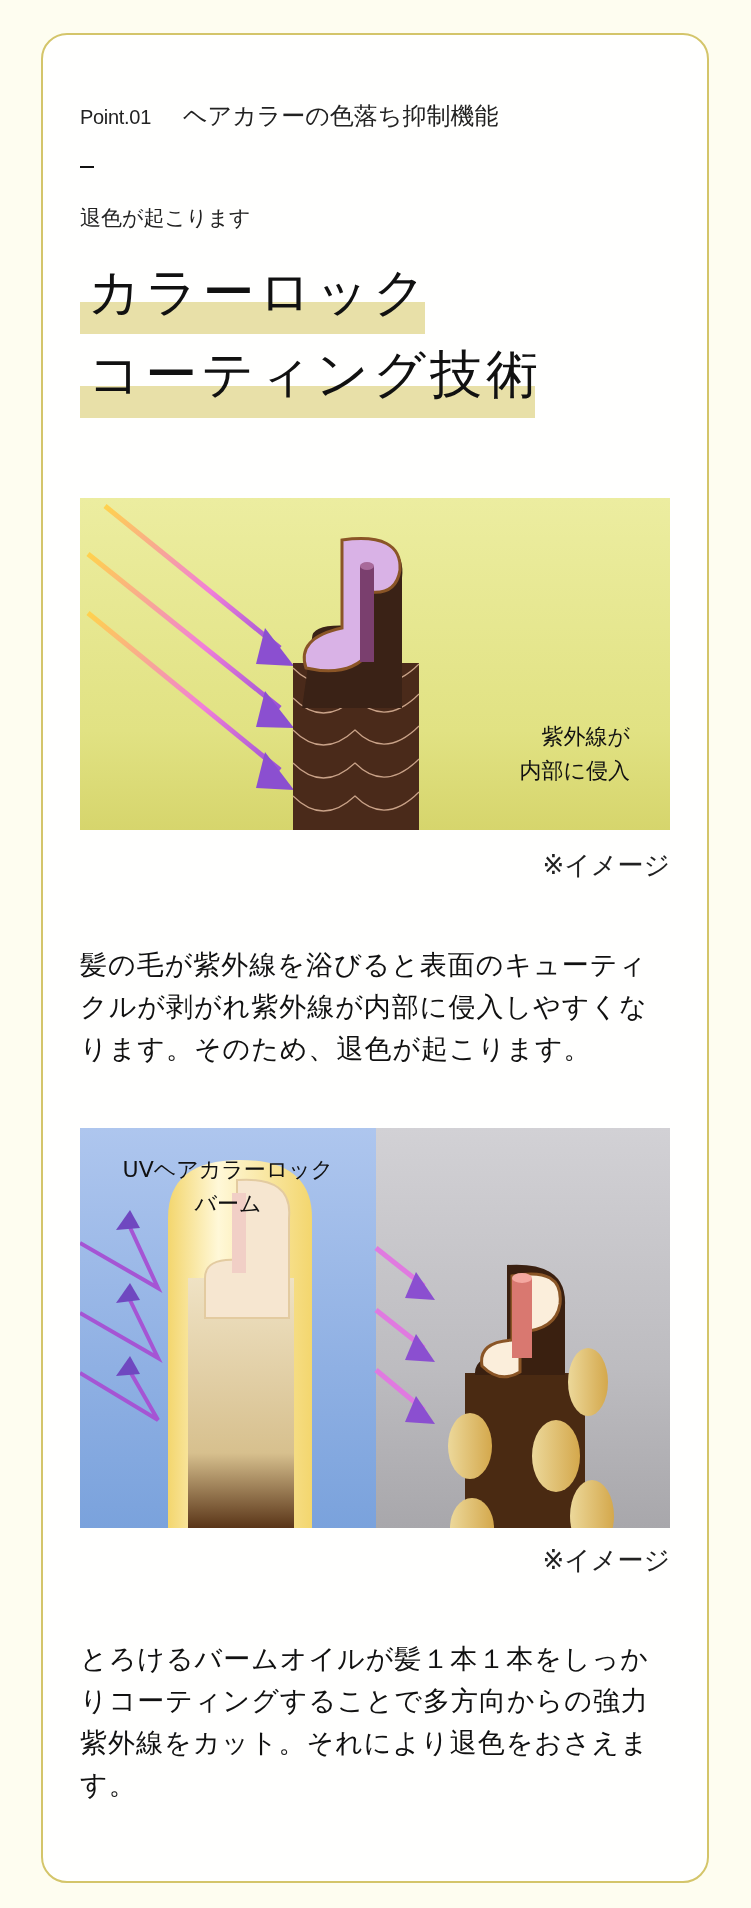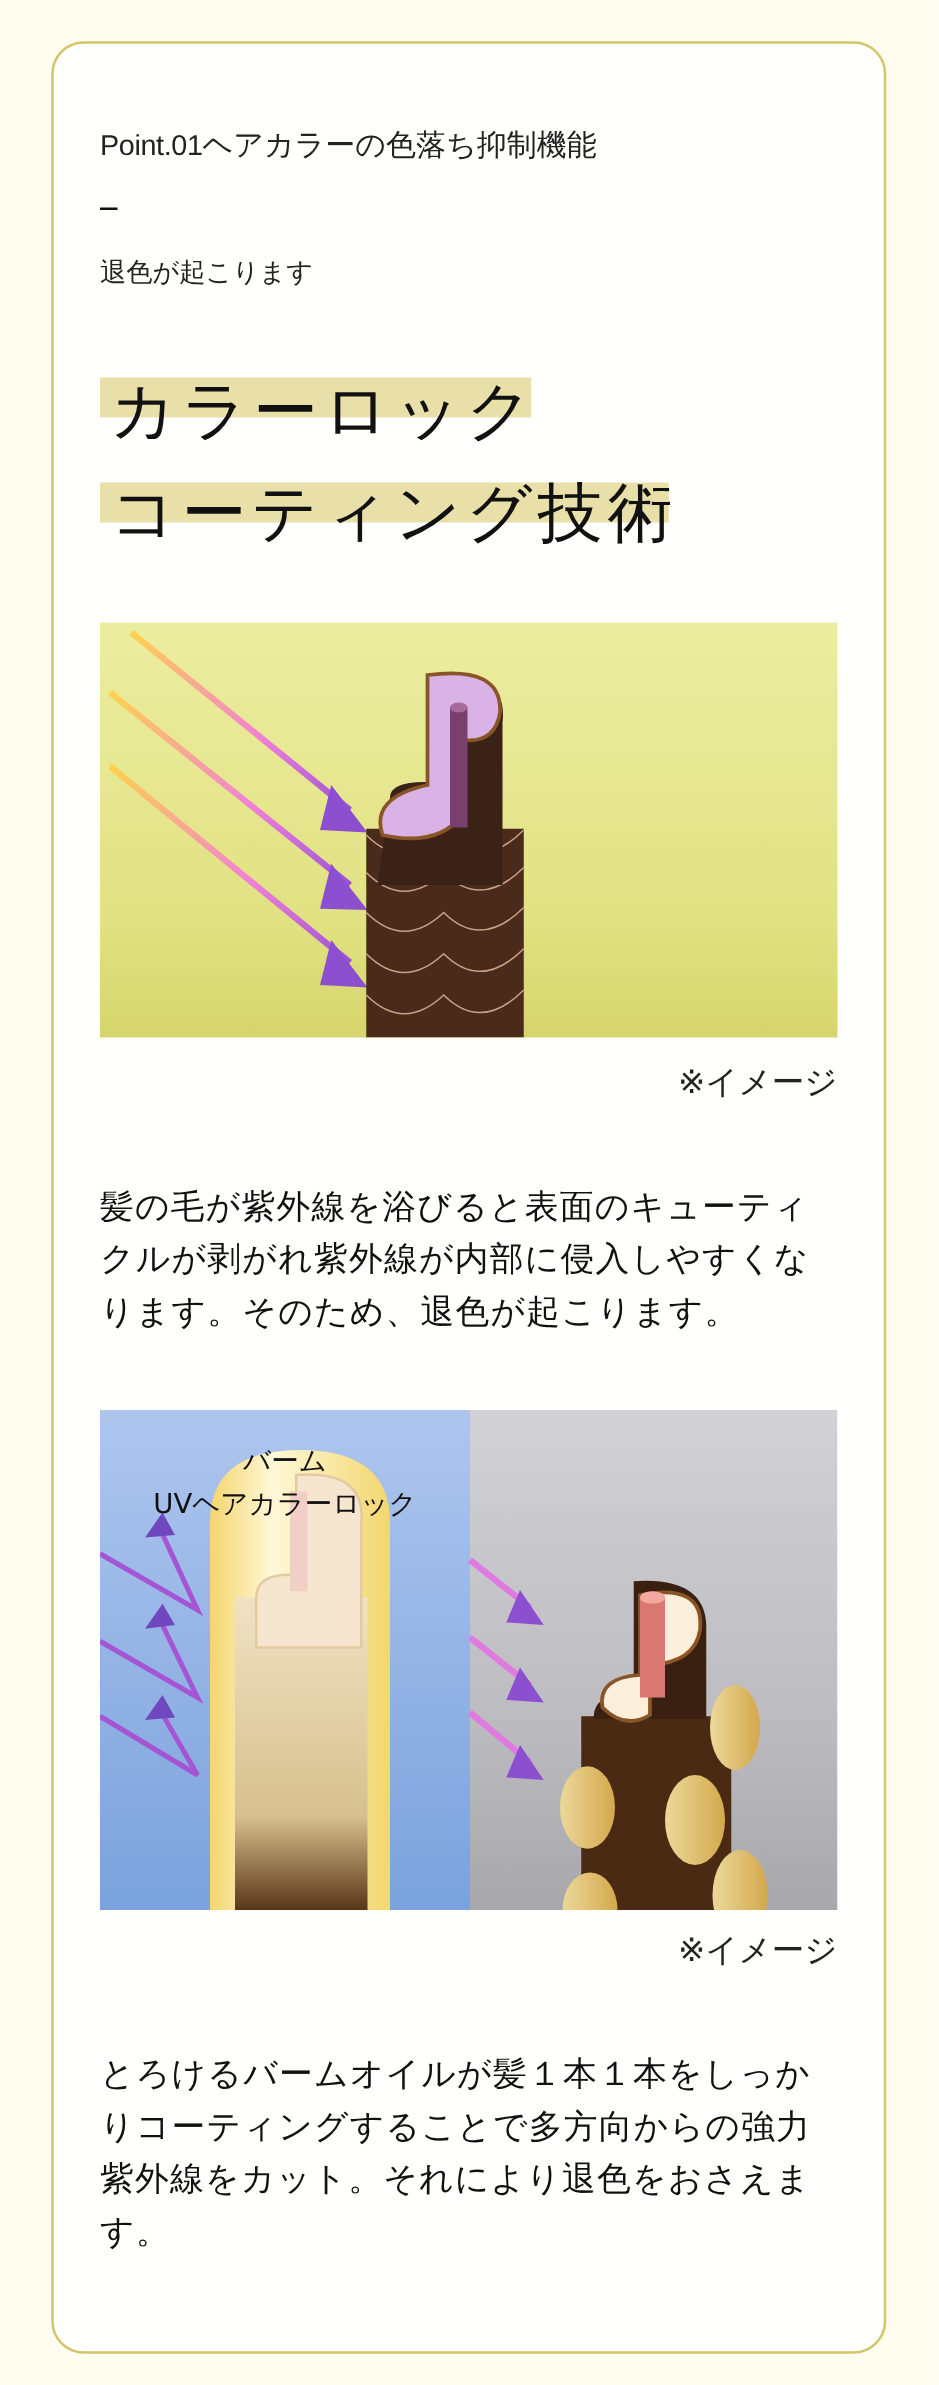--- a/index.html
+++ b/index.html
@@ -1,27 +1,27 @@
 <!DOCTYPE html>
 <html><head>
 <meta charset="utf-8">
 <style>
   html, body { margin:0; padding:0; }
   body { width:751px; height:1908px; background:#fefdf0; position:relative; overflow:hidden;
          font-family:"DejaVu Sans","Liberation Sans",sans-serif; color:#111; }
   .card { position:absolute; left:41px; top:33px; width:668px; height:1850px;
           box-sizing:border-box; border:2px solid #d4c56a; border-radius:26px; background:#fffffe; }
   .pt { position:absolute; left:80px; top:100px; font-size:25px; white-space:nowrap; color:#222; }
-  .pt .num { font-family:"Liberation Sans",sans-serif; font-size:23px; margin-right:0; letter-spacing:-0.3px; }
+  .pt .num { font-family:"Liberation Sans",sans-serif; font-size:20px; margin-right:32px; letter-spacing:-0.3px; }
   .pt .ttl { font-family:Liberation Sans, sans-serif; font-size:24px; }
   .dash { position:absolute; left:80px; top:166px; width:14px; height:2px; background:#111; }
   .sub { position:absolute; left:80px; top:204px; font-family:"DejaVu Serif",serif; font-size:21px; color:#222; }
   .hl { position:absolute; background:#e8e0a8; }
   .big { position:absolute; left:88px; font-family:"DejaVu Serif","Liberation Serif",serif;
-         font-size:52px; color:#111; white-space:nowrap; letter-spacing:4px;margin-top:36px; }
+         font-size:52px; color:#111; white-space:nowrap; letter-spacing:4px; }
   .img1 { position:absolute; left:80px; top:498px; width:590px; height:332px;
           background:linear-gradient(180deg,#eceda0 0%,#e1e283 70%,#d6d56c 100%); overflow:hidden; }
   .img2 { position:absolute; left:80px; top:1128px; width:590px; height:400px; overflow:hidden; }
   .img2 .l { position:absolute; left:0; top:0; width:296px; height:400px;
              background:linear-gradient(180deg,#aec6ee 0%,#8fb0e3 60%,#7aa2dc 100%); }
   .img2 .r { position:absolute; left:296px; top:0; width:294px; height:400px;
              background:linear-gradient(180deg,#d2d1d5 0%,#bdbcc0 60%,#a8a7ab 100%); }
   .note { position:absolute; right:81px; font-size:26px; color:#222; }
   .para { position:absolute; left:80px; width:590px; font-size:27px; line-height:42px; color:#111; letter-spacing:1px;font-family:Liberation Serif, serif; }
   .lbl { position:absolute; font-size:22px; color:#111; text-align:center; line-height:34px; white-space:nowrap; }
@@ -68,20 +68,24 @@
       <path d="M213,200 q30,30 62,0 q30,30 64,-4"></path>
       <path d="M213,232 q30,30 62,0 q30,30 64,-4"></path>
       <path d="M213,265 q30,30 62,0 q30,30 64,-4"></path>
       <path d="M213,298 q30,30 62,0 q30,30 64,-4"></path>
     </g>
     <path d="M232,140 q0,-15 40,-12 l0,-88 q55,0 50,40 l0,130 l-100,0 z" fill="#3a2216"></path>
     <path d="M262,42 q60,-8 58,30 q-4,25 -30,22 l0,60 q-20,26 -64,16 q-10,-30 36,-40 z" fill="#d9b2e6" stroke="#8a5526" stroke-width="3"></path>
     <rect x="280" y="68" width="14" height="96" fill="#7a3f6e"></rect>
     <ellipse cx="287" cy="68" rx="7" ry="4" fill="#a86a9a"></ellipse>
   </svg>
+  <div class="lbl" style="left:420px;top:222px;text-align:right;width:130px;">
+    <div>紫外線が</div>
+    <div>内部に侵入</div>
+  </div>
 </div>
 <div class="note" style="top:848px;">※イメージ</div>
 <div class="para" style="top:944px;">髪の毛が紫外線を浴びると表面のキューティクルが剥がれ紫外線が内部に侵入しやすくなります。そのため、退色が起こります。</div>
 
 <div class="img2">
   <div class="l"></div>
   <div class="r"></div>
   <svg width="590" height="400" viewBox="0 0 590 400">
     <defs>
       <linearGradient id="coat" x1="0" y1="0" x2="1" y2="0">
@@ -130,18 +134,18 @@
     <path d="M402,238 q-4,-24 30,-26 l0,-64 q52,-10 48,28 q-4,26 -40,28 l0,40 q-20,12 -38,-6 z" fill="#fbeedb" stroke="#8a5526" stroke-width="3"></path>
     <rect x="432" y="150" width="20" height="80" fill="#d97870"></rect>
     <ellipse cx="442" cy="150" rx="10" ry="5" fill="#f4a8a0"></ellipse>
     <ellipse cx="508" cy="254" rx="20" ry="34" fill="url(#oil)"></ellipse>
     <ellipse cx="390" cy="318" rx="22" ry="33" fill="url(#oil)"></ellipse>
     <ellipse cx="476" cy="328" rx="24" ry="36" fill="url(#oil)"></ellipse>
     <ellipse cx="392" cy="400" rx="22" ry="30" fill="url(#oil)"></ellipse>
     <ellipse cx="512" cy="388" rx="22" ry="36" fill="url(#oil)"></ellipse>
   </svg>
   <div class="lbl" style="left:0;top:25px;width:296px;">
+    <div>UVヘアカラーロック</div>
     <div>バーム</div>
-    <div>UVヘアカラーロック</div>
   </div>
 </div>
 <div class="note" style="top:1543px;">※イメージ</div>
 <div class="para" style="top:1638px;">とろけるバームオイルが髪１本１本をしっかりコーティングすることで多方向からの強力紫外線をカット。それにより退色をおさえます。</div>
 
 </body></html>

